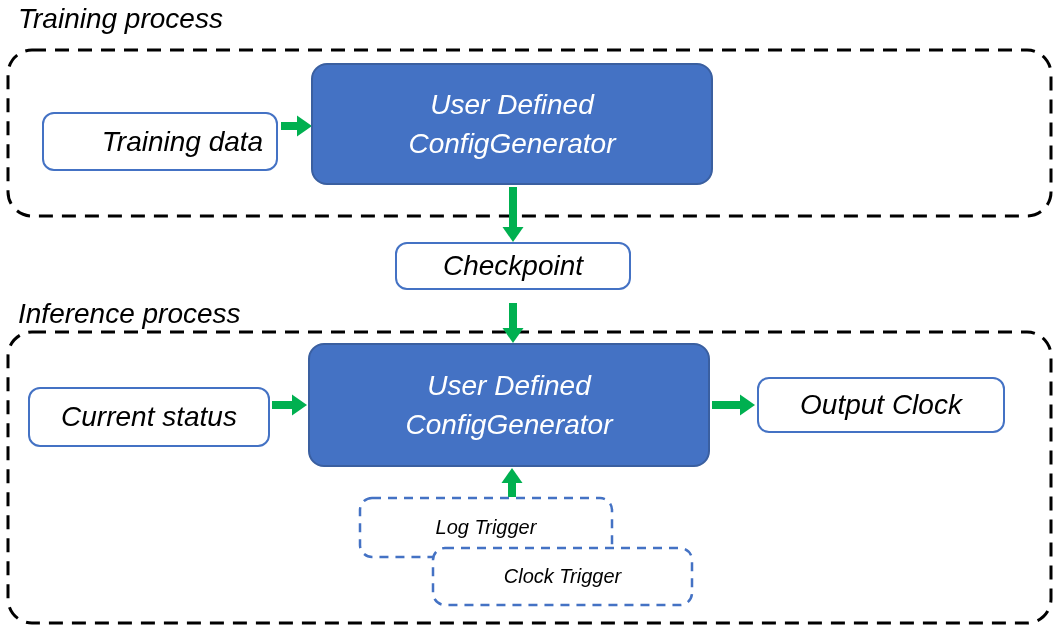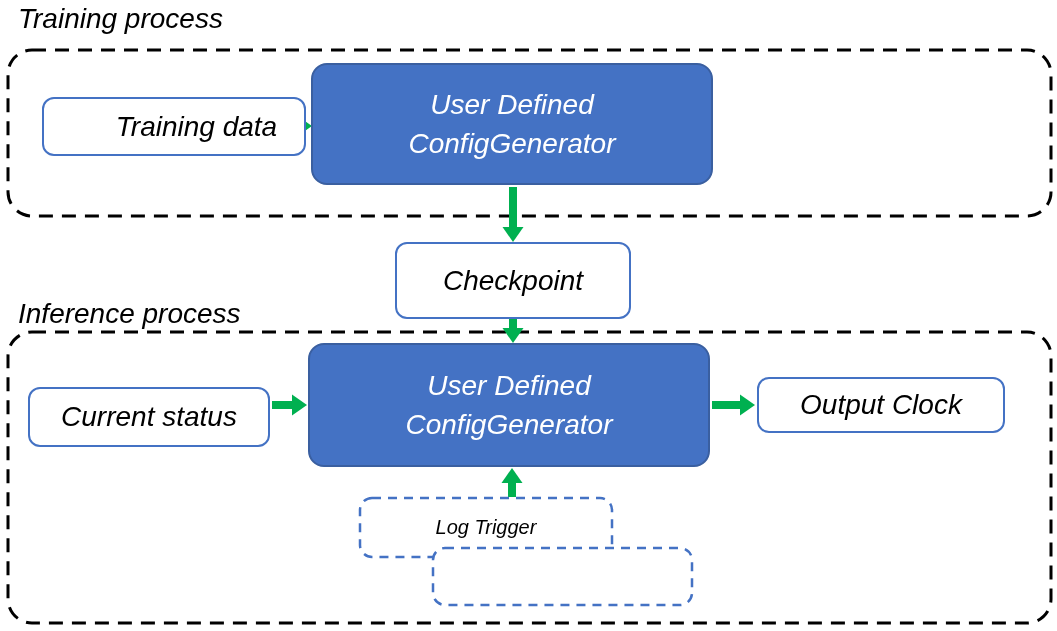--- a/index.html
+++ b/index.html
@@ -124,33 +124,34 @@
       <polygon class="arrow-head" points="501.5,483 522.5,483 512,468"></polygon>
     </g>
 
     <rect class="trigger-rect" x="360" y="498" width="252" height="59" rx="12" ry="12"></rect>
     <rect class="trigger-rect" x="433" y="548" width="259" height="57" rx="12" ry="12"></rect>
   </svg>
 
   <div class="section-label" style="left:18px; top:2px;">Training process</div>
   <div class="section-label" style="left:18px; top:297px;">Inference process</div>
 
-  <div class="io-box" style="left:42px; top:97px; width:264px; height:59px;padding-left:45px;">Training data</div>
+  <div class="io-box" style="left:42px; top:112px; width:236px; height:59px;padding-left:45px;">Training data</div>
 
   <div class="gen-box" style="left:311px; top:63px; width:402px; height:122px;">
     <span>User Defined</span>
     <span>ConfigGenerator</span>
   </div>
 
-  <div class="io-box" style="left:395px; top:242px; width:236px; height:77px;">Checkpoint</div>
+  <div class="io-box" style="left:395px; top:242px; width:236px; height:48px;">Checkpoint</div>
 
   <div class="io-box" style="left:28px; top:387px; width:242px; height:60px;">Current status</div>
 
   <div class="gen-box" style="left:308px; top:343px; width:402px; height:124px;">
     <span>User Defined</span>
     <span>ConfigGenerator</span>
   </div>
 
   <div class="io-box" style="left:757px; top:377px; width:248px; height:56px;">Output Clock</div>
 
   <div class="trigger-label" style="left:360px; top:498px; width:252px; height:59px;">Log Trigger</div>
+  <div class="trigger-label" style="left:433px; top:548px; width:259px; height:57px;">Clock Trigger</div>
 
 </div>
 
 </body></html>

